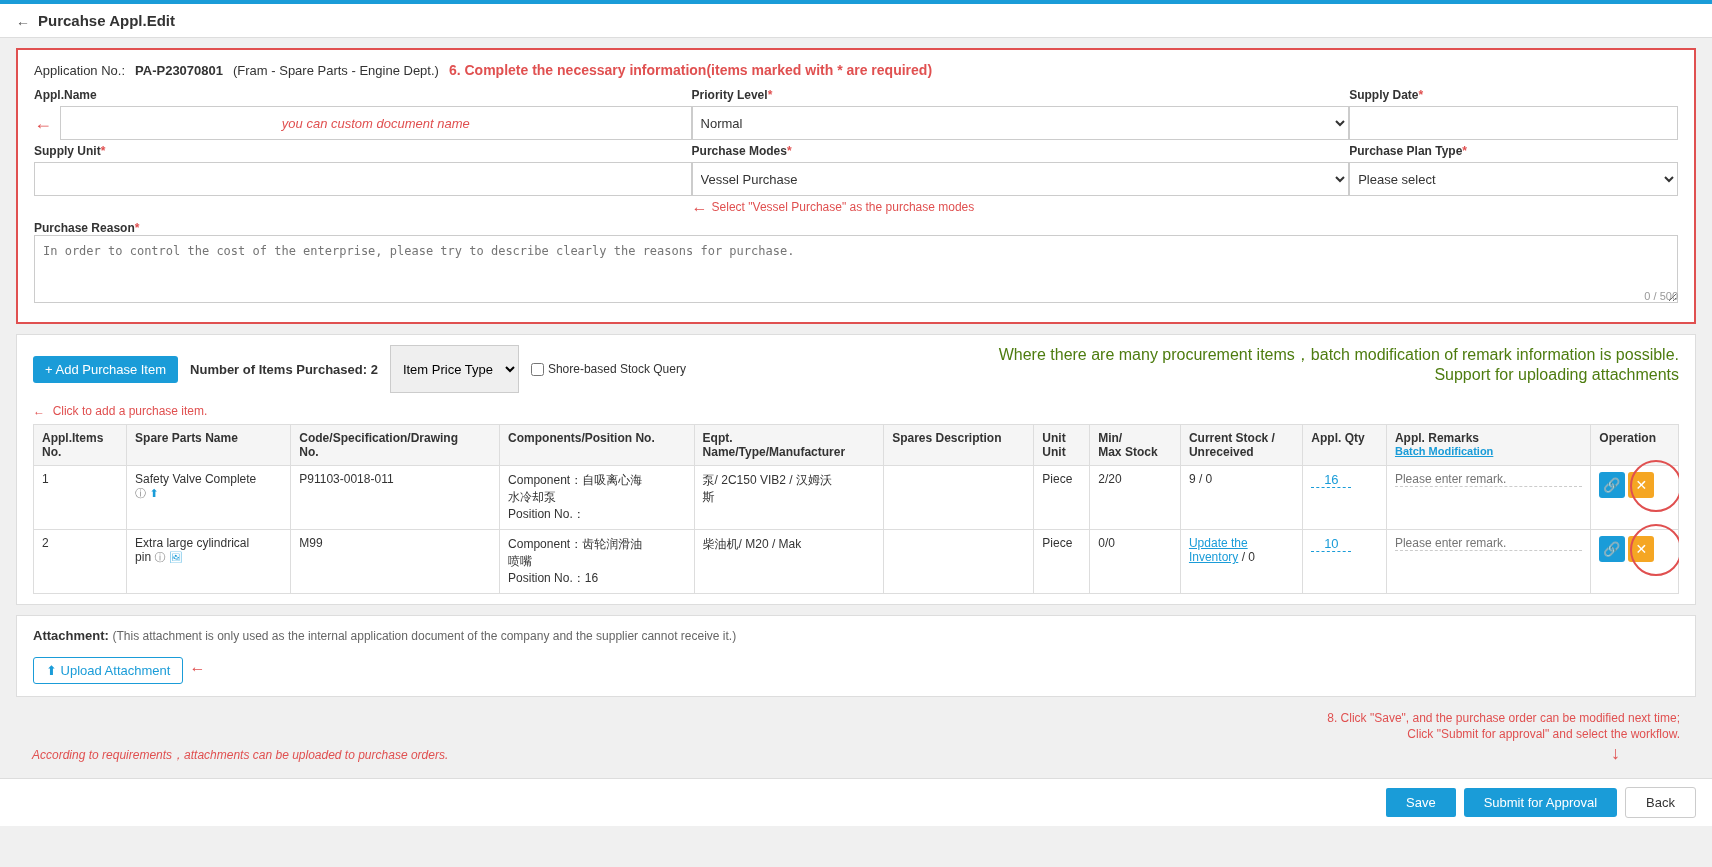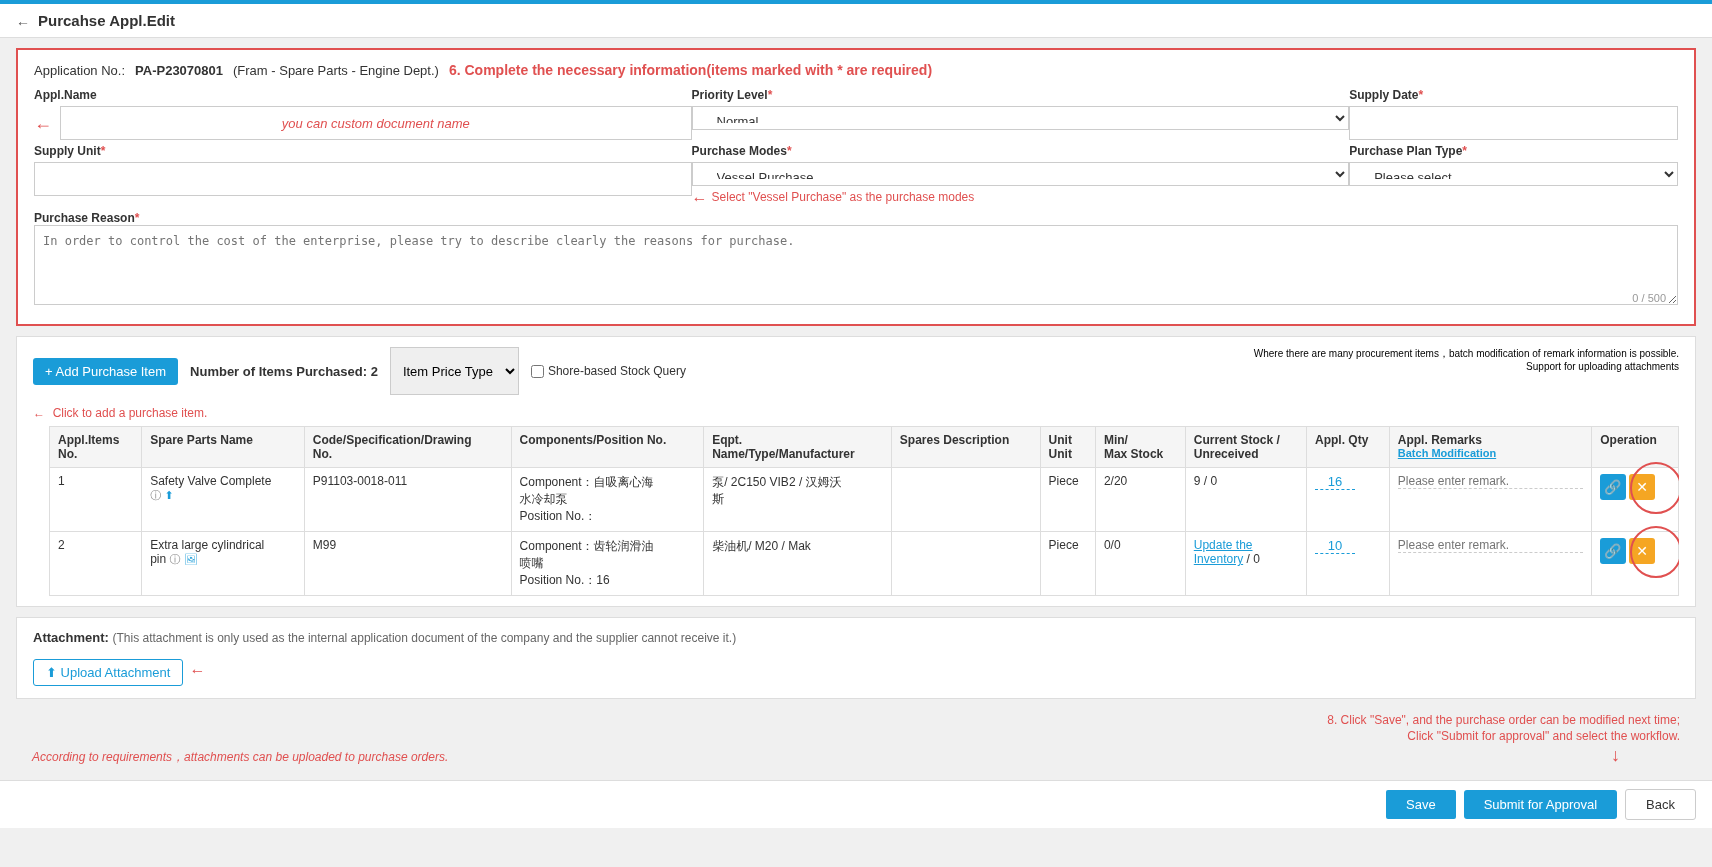--- a/index.html
+++ b/index.html
@@ -20,48 +20,48 @@
     
     .form-row { display: flex; gap: 0; margin-bottom: 4px; }
     .form-group { display: flex; flex-direction: column; gap: 4px; }
     .form-group.third { flex: 1; }
     .form-group.half { flex: 2; }
     
     .form-label { font-size: 12px; font-weight: bold; color: #333; }
     .required { color: #e05050; }
     
     .form-input { border: 1px solid #ccc; padding: 6px 8px; font-size: 13px; color: #333; height: 34px; }
-    .form-select { border: 1px solid #ccc; padding: 6px 20px; font-size: 13px; color: #333; height: 24px; appearance: auto; background: #fff; }
+    .form-select { border: 1px solid #ccc; padding: 6px 4px; font-size: 13px; color: #333; height: 34px; appearance: auto; background: #fff; }
     
     .custom-select-wrapper { position: relative; display: flex; align-items: center; }
     .custom-select-wrapper select { width: 100%; padding-right: 24px; }
     
     .hint-text-red { color: #e05050; font-size: 13px; font-style: italic; text-align: center; padding: 4px 16px; }
     
     .textarea-wrapper { position: relative; }
-    .form-textarea { border: 1px solid #ccc; padding: 8px; font-size: 12px; color: #999; width: 100%; resize: vertical; height: 80px; }
-    .char-count { position: absolute; bottom: 4px; right: 12px; font-size: 11px; color: #999; margin-top: 44px; }
+    .form-textarea { border: 1px solid #ccc; padding: 8px; font-size: 12px; color: #999; width: 100%; resize: vertical; height: 68px; }
+    .char-count { position: absolute; bottom: 4px; right: 0; font-size: 11px; color: #999; margin-top: 44px; }
     
     .purchase-reason-group { margin-bottom: 4px; }
     
     .items-section { background: #fff; padding: 10px 16px; margin-bottom: 10px; border: 1px solid #ddd; }
     
     .items-toolbar { display: flex; align-items: center; gap: 12px; margin-bottom: 8px; flex-wrap: wrap; }
     .add-btn { background: #1a9cd8; color: #fff; border: none; padding: 6px 12px; font-size: 13px; cursor: pointer; border-radius: 3px; }
     .items-count { font-size: 13px; color: #333; font-weight: bold; }
     .item-price-select { border: 1px solid #ccc; padding: 4px 8px; font-size: 13px; height: 48px; }
     .shore-stock { display: flex; align-items: center; gap: 4px; margin-left: auto; }
     .shore-stock input { cursor: pointer; }
     .shore-stock label { font-size: 12px; color: #333; }
     
     .click-hint { color: #e05050; font-size: 12px; margin-left: 4px; }
     
-    .batch-hint { color: #000000; font-size: 10px; }
-    
-    .table-wrapper { overflow-x: auto; margin-left: 16px; }
+    .batch-hint { color: #4d7c0f; font-size: 16px; }
+    
+    .table-wrapper { overflow-x: auto; }
     table { width: 100%; border-collapse: collapse; font-size: 12px; }
     th { background: #f5f5f5; border: 1px solid #ddd; padding: 6px 8px; text-align: left; font-weight: bold; color: #333; vertical-align: top; }
     td { border: 1px solid #ddd; padding: 6px 8px; vertical-align: top; color: #333; }
     
     .batch-mod-link { color: #1a9cd8; text-decoration: underline; cursor: pointer; display: block; font-size: 11px; }
     
     .appl-remarks-header { display: flex; flex-direction: column; }
     
     .link-blue { color: #1a9cd8; text-decoration: underline; cursor: pointer; }
     

